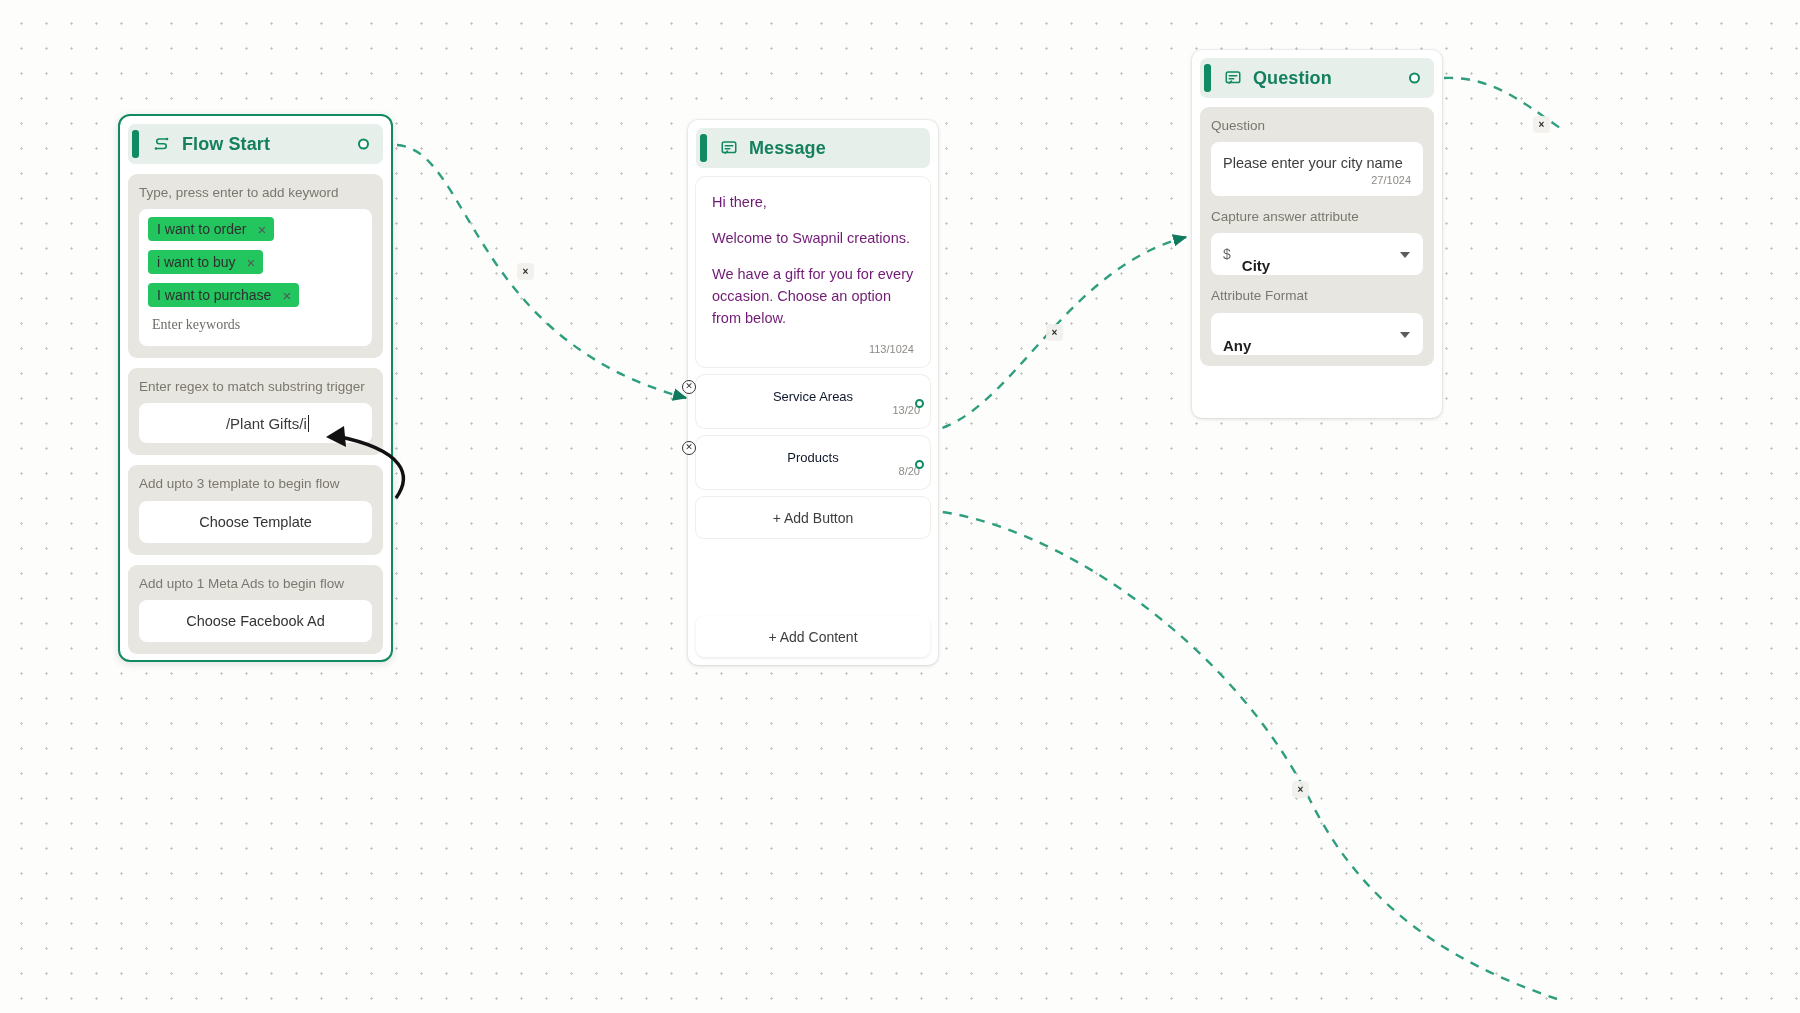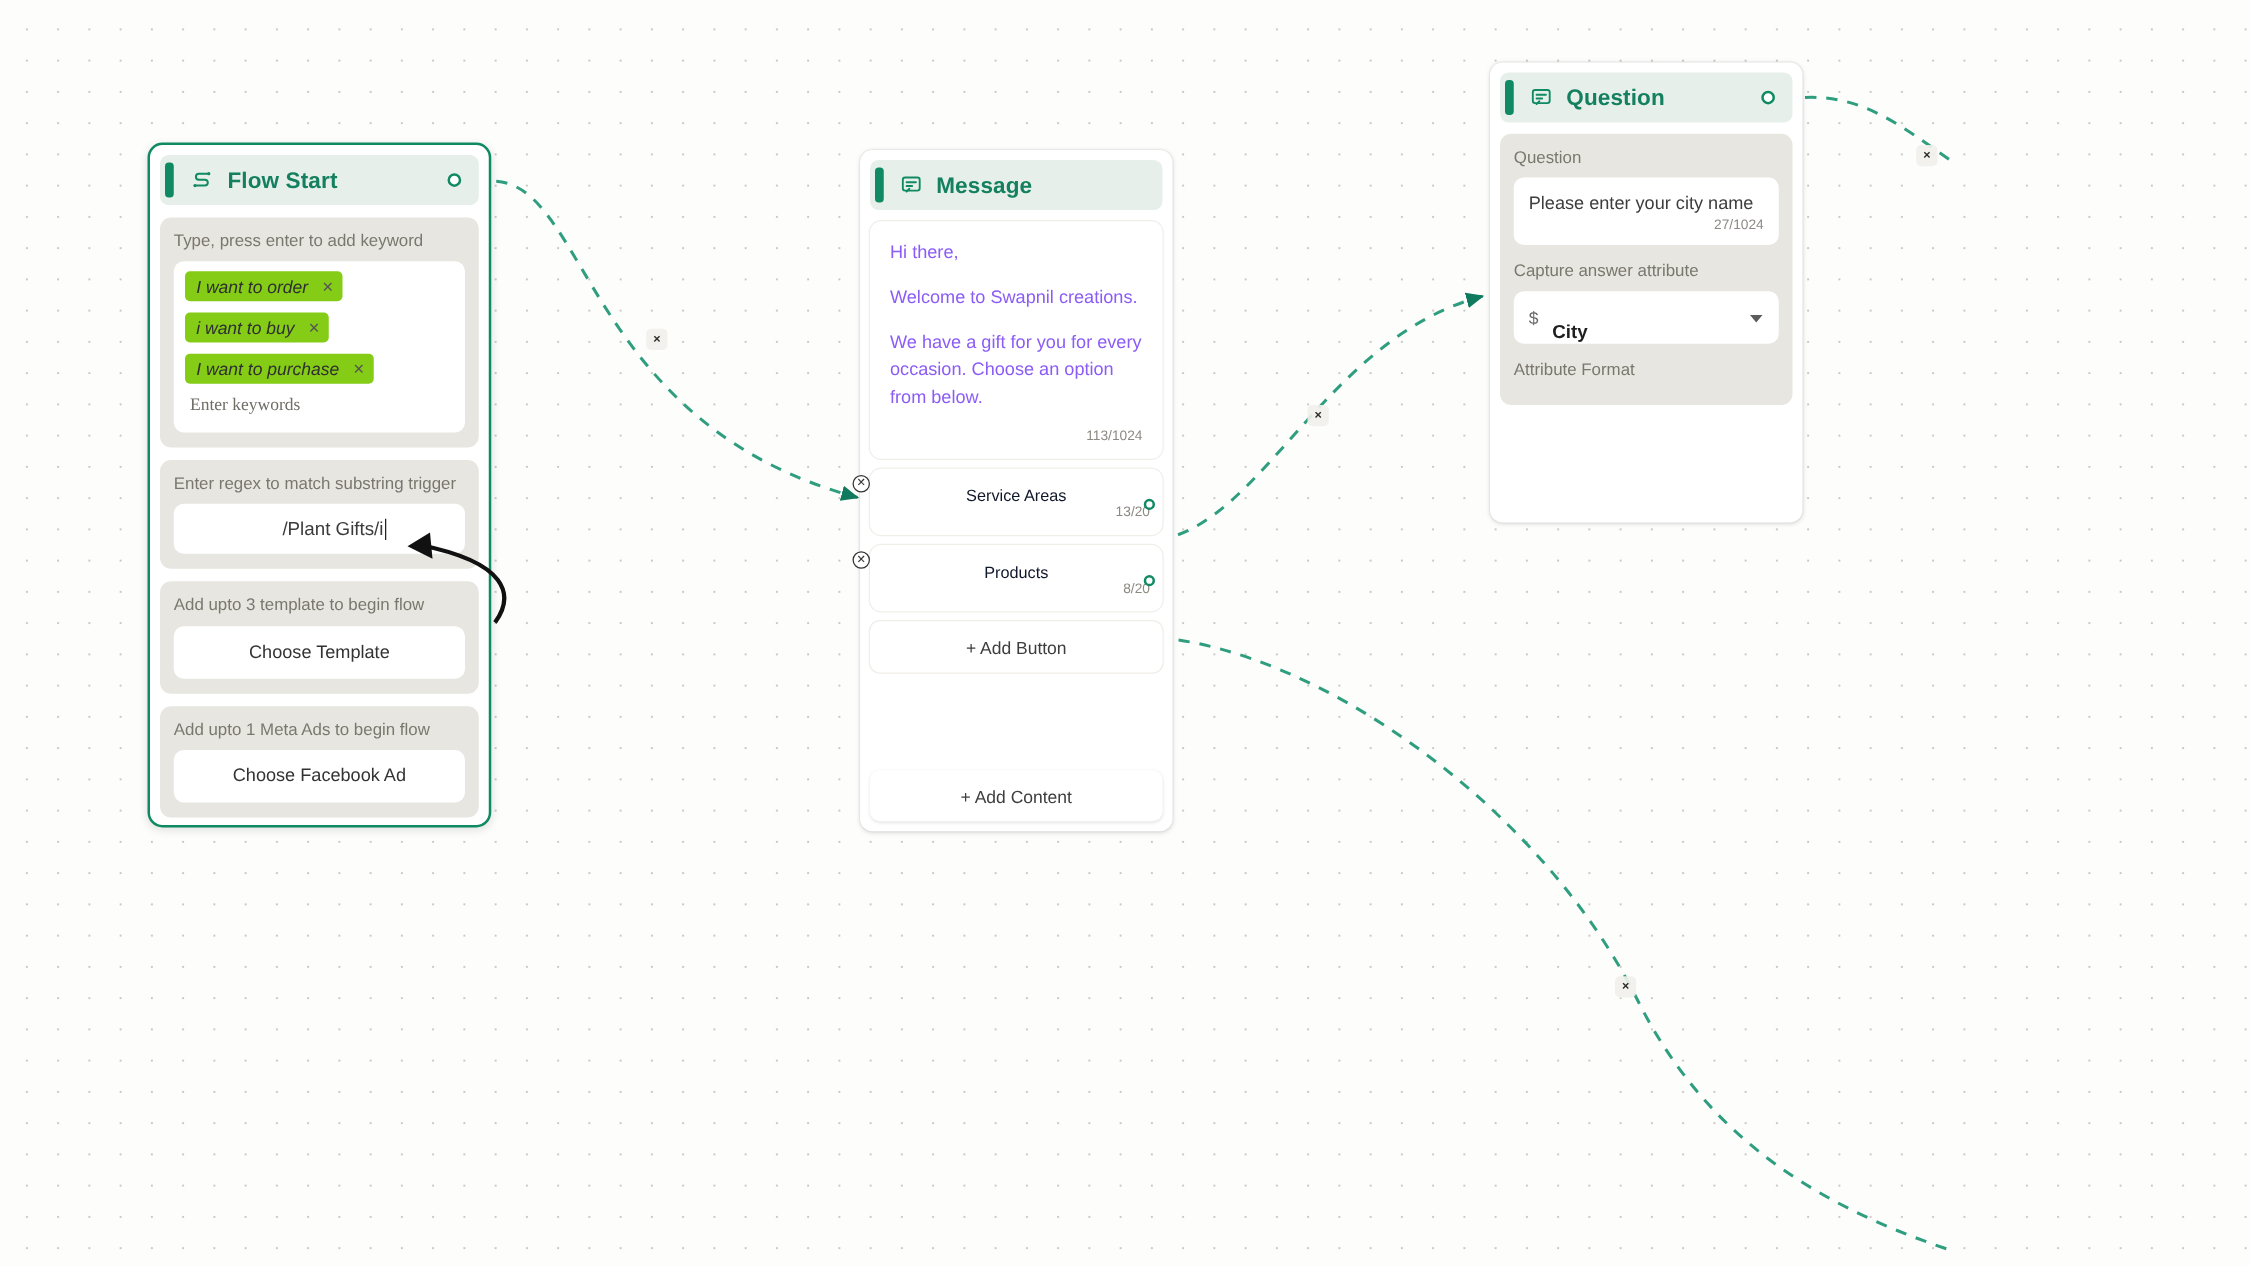--- a/index.html
+++ b/index.html
@@ -46,23 +46,23 @@
   .section { background: #e8e6e0; border-radius: 9px; margin: 9px 8px 8px 8px; padding: 10px 11px 12px 11px; }
   .field-label { font-size: 13.5px; color: #7a776e; line-height: 1.35; margin-bottom: 7px; }
   .white-box { background: #ffffff; border-radius: 8px; }
 
   
   #flow-start { left: 118px; top: 114px; width: 275px; height: 548px; background: #ffffff; border-radius: 12px; }
   #flow-start .section { margin-top: 10px; }
   .chips-box { padding: 8px 9px 11px 9px; }
   .chip {
     display: inline-flex; align-items: center;
-    background: #84cc16; border-radius: 4px;
+    background: #22c55e; border-radius: 4px;
     padding: 4px 8px 4px 9px; margin-bottom: 9px;
-    font-size: 14px; color: #2f2f2f; font-style: italic;
+    font-size: 14px; color: #2f2f2f;
   }
   .chip-x { margin-left: 11px; font-size: 15px; color: #555; line-height: 1; font-weight: 300; }
   .chip-row { display: block; }
   .placeholder-text { font-size: 14px; color: #6f6d66; padding: 1px 2px 2px 4px; font-family: Liberation Serif, serif; }
   .regex-input {
     height: 40px; display: flex; align-items: center; justify-content: center;
     font-size: 15px; color: #3b3b3b; position: relative; padding-left: 24px;
   }
   .caret { display: inline-block; width: 1.3px; height: 17px; background: #222; margin-left: 1px; vertical-align: middle; }
   .choose-btn {
@@ -70,21 +70,21 @@
     font-size: 14.5px; color: #333; background: #ffffff; border-radius: 8px;
   }
 
   
   #message-node { left: 688px; top: 120px; width: 250px; height: 545px; }
   #message-node .msg-body {
     background: #ffffff; border-radius: 9px; margin: 9px 8px 0 8px;
     padding: 14px 16px 6px 16px; position: relative;
     box-shadow: 0 0 0 1px #f0eee9;
   }
-  .msg-p { font-size: 14.5px; color: #8b5cf6; line-height: 1.52; margin-bottom: 14px; }
+  .msg-p { font-size: 14.5px; color: #701a75; line-height: 1.52; margin-bottom: 14px; }
   .counter { font-size: 11px; color: #8d8a83; text-align: right; padding-bottom: 6px; }
   .btn-card {
     position: relative; background: #ffffff; border-radius: 9px;
     margin: 8px 8px 0 8px; padding: 14px 10px 6px 10px;
     box-shadow: 0 0 0 1px #f0eee9;
   }
   .btn-label { text-align: center; font-size: 13px; color: #0f172a; }
   .btn-del {
     position: absolute; left: -14px; top: 5px;
     width: 14px; height: 14px; border-radius: 50%;
@@ -283,16 +283,20 @@
       </div>
 
       <div class="field-label" style="margin-top:12px;">Capture answer attribute</div>
       <div class="select-box">
         <span class="sel-prefix">$</span>
         <span class="sel-value">City</span>
         <span class="chev"></span>
       </div>
 
       <div class="field-label" style="margin-top:12px;">Attribute Format</div>
+      <div class="select-box">
+        <span class="sel-value">Any</span>
+        <span class="chev"></span>
+      </div>
     </div>
   </div>
 
 </div>
 
 </body></html>

